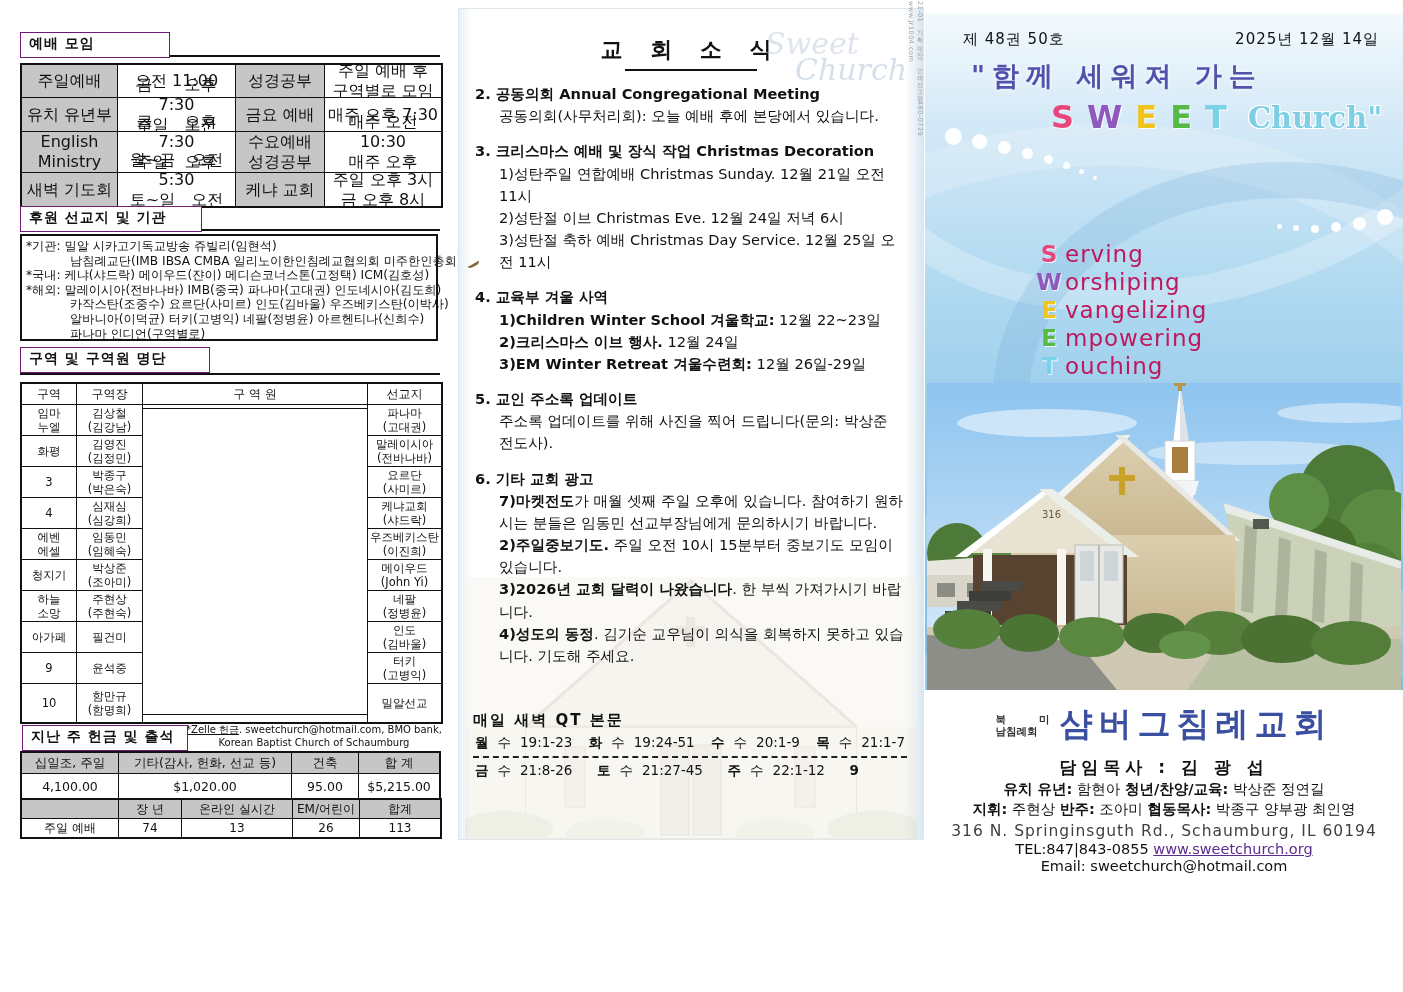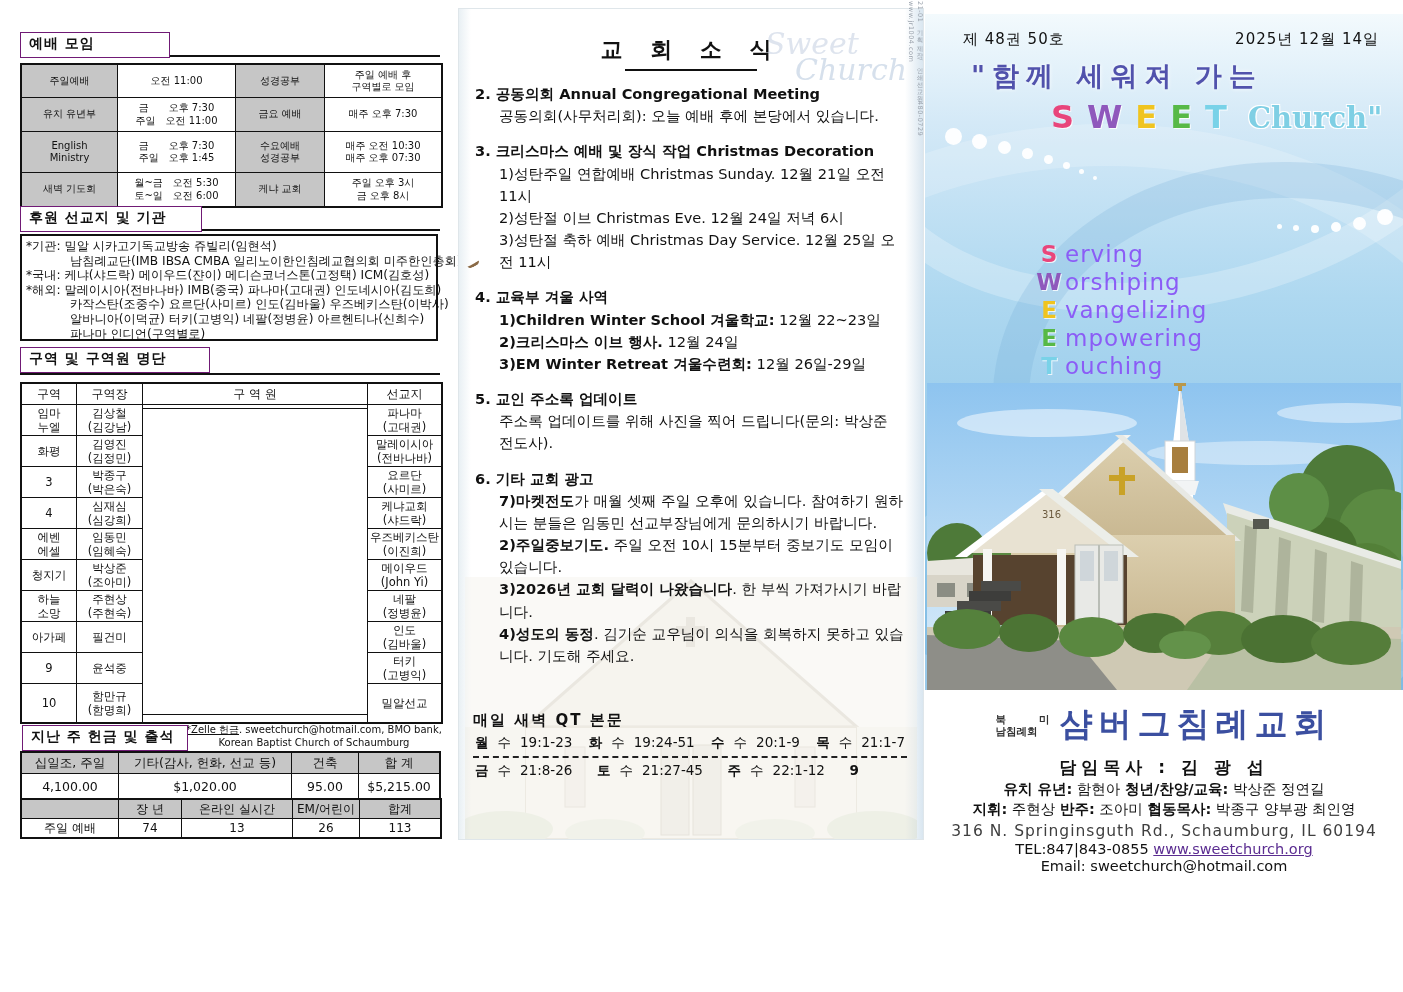--- a/index.html
+++ b/index.html
@@ -8,21 +8,21 @@
   .pre{white-space:pre-line;}
   .sbox{position:absolute;border:1px solid #701a75;background:#fff;height:22px;
         font-size:14px;font-weight:600;padding:2px 0 0 8px;letter-spacing:1px;z-index:2;}
   .hline{position:absolute;height:2px;background:#111;}
   .grid{position:absolute;display:grid;gap:1px;background:#111;border:2px solid #111;}
   .grid>div{background:#fff;display:flex;align-items:center;justify-content:center;
         text-align:center;line-height:1.25;}
   .gray{background:#c6c6c6!important;}
   
   .wt{left:20px;top:63px;grid-template-columns:95px 117px 88px 116px;
-      grid-template-rows:32px 33px 40px 33px;font-size:10px;}
+      grid-template-rows:32px 33px 40px 33px;font-size:16px;}
   .mbox{position:absolute;left:20px;top:234px;width:408px;height:100px;border:2px solid #111;
         font-size:12.2px;line-height:14.6px;padding:3px 2px 0 4px;}
   .ml{white-space:nowrap;}
   .ml.cont{padding-left:44px;}
   .dt{left:20px;top:382px;grid-template-columns:54px 65px 224px 73px;
       grid-template-rows:20px repeat(9,30px) 38px;font-size:11.5px;line-height:1.15;}
   .dt .hc{font-size:12px;}
   .member-cell{grid-column:3;grid-row:2/span 10;position:relative;}
   .member-cell::before{content:"";position:absolute;top:3px;left:0;right:0;height:1px;background:#111;}
   .member-cell::after{content:"";position:absolute;bottom:7px;left:0;right:0;height:1px;background:#111;}
@@ -77,21 +77,21 @@
            letter-spacing:7px;text-shadow:0 0 4px rgba(255,255,255,.95);z-index:2;}
   .rsweet{position:absolute;top:84px;left:126px;display:flex;align-items:baseline;z-index:2;}
   .sl{font-size:32px;font-weight:700;margin-right:13px;text-shadow:1px 1px 0 rgba(255,255,255,.85);}
   .c-s{color:#e8457b;}.c-w{color:#8f58bc;}.c-e1{color:#f0c41f;}.c-e2{color:#57b947;}.c-t{color:#79d2e8;}
   .schurch{font-size:29px;font-weight:700;color:#7fcfe4;margin-left:8px;
            font-family:"DejaVu Serif","Liberation Serif",serif;
            text-shadow:1px 1px 0 #fff,-1px -1px 0 #fff,1px -1px 0 #fff,-1px 1px 0 #fff;}
   .racro{position:absolute;top:226px;left:108px;font-size:23px;line-height:28px;z-index:2;}
   .al{font-weight:700;display:inline-block;width:32px;text-align:center;
       text-shadow:1px 1px 0 rgba(255,255,255,.8);}
-  .aw{color:#8b5cf6;letter-spacing:1px;font-weight:500;}
+  .aw{color:#be185d;letter-spacing:1px;font-weight:500;}
   .rphoto{position:absolute;top:369px;left:2px;width:474px;height:307px;z-index:2;}
   .rinfo{position:absolute;top:676px;left:0;right:0;bottom:0;background:#fff;text-align:center;}
   .nameline{margin-top:12px;display:flex;justify-content:center;align-items:center;gap:10px;}
   .denom{font-size:10.5px;font-weight:700;line-height:12px;text-align:left;color:#333;}
   .dtop{display:flex;justify-content:space-between;width:54px;}
   .cname{font-size:33px;font-weight:700;color:#3b4fa0;letter-spacing:6px;
          font-family:"DejaVu Serif","Liberation Serif",serif;}
   .pastor{font-size:17px;font-weight:700;letter-spacing:5px;margin-top:9px;}
   .staff{font-size:14.5px;margin-top:1px;}
   .addr{font-size:15.5px;color:#3f3f3f;margin-top:3px;letter-spacing:1px;}

